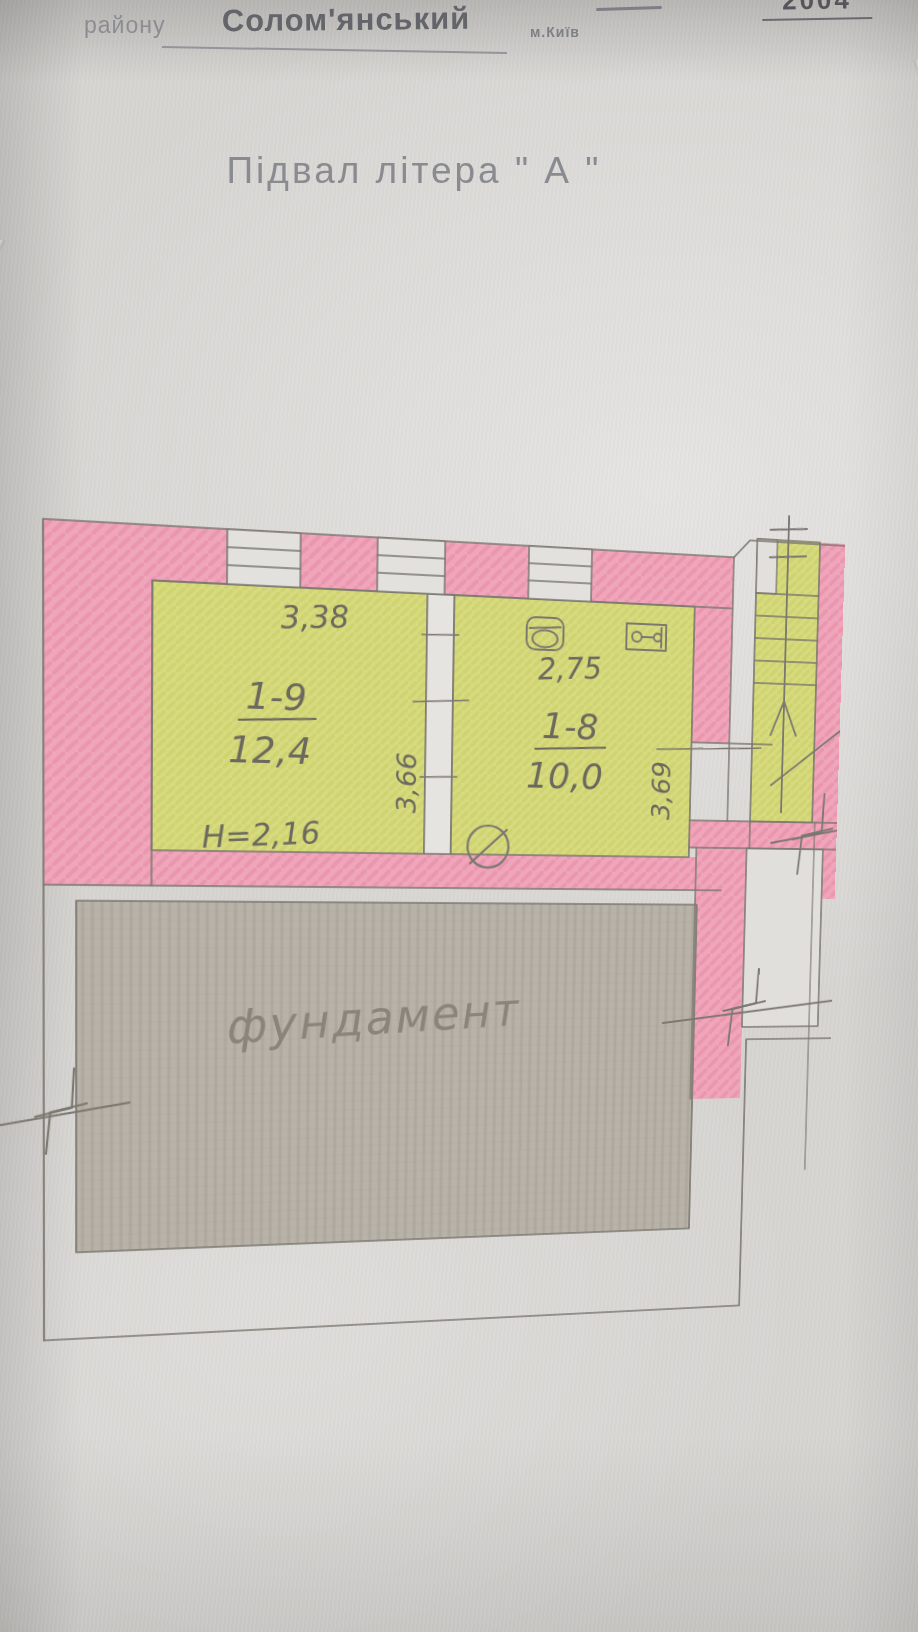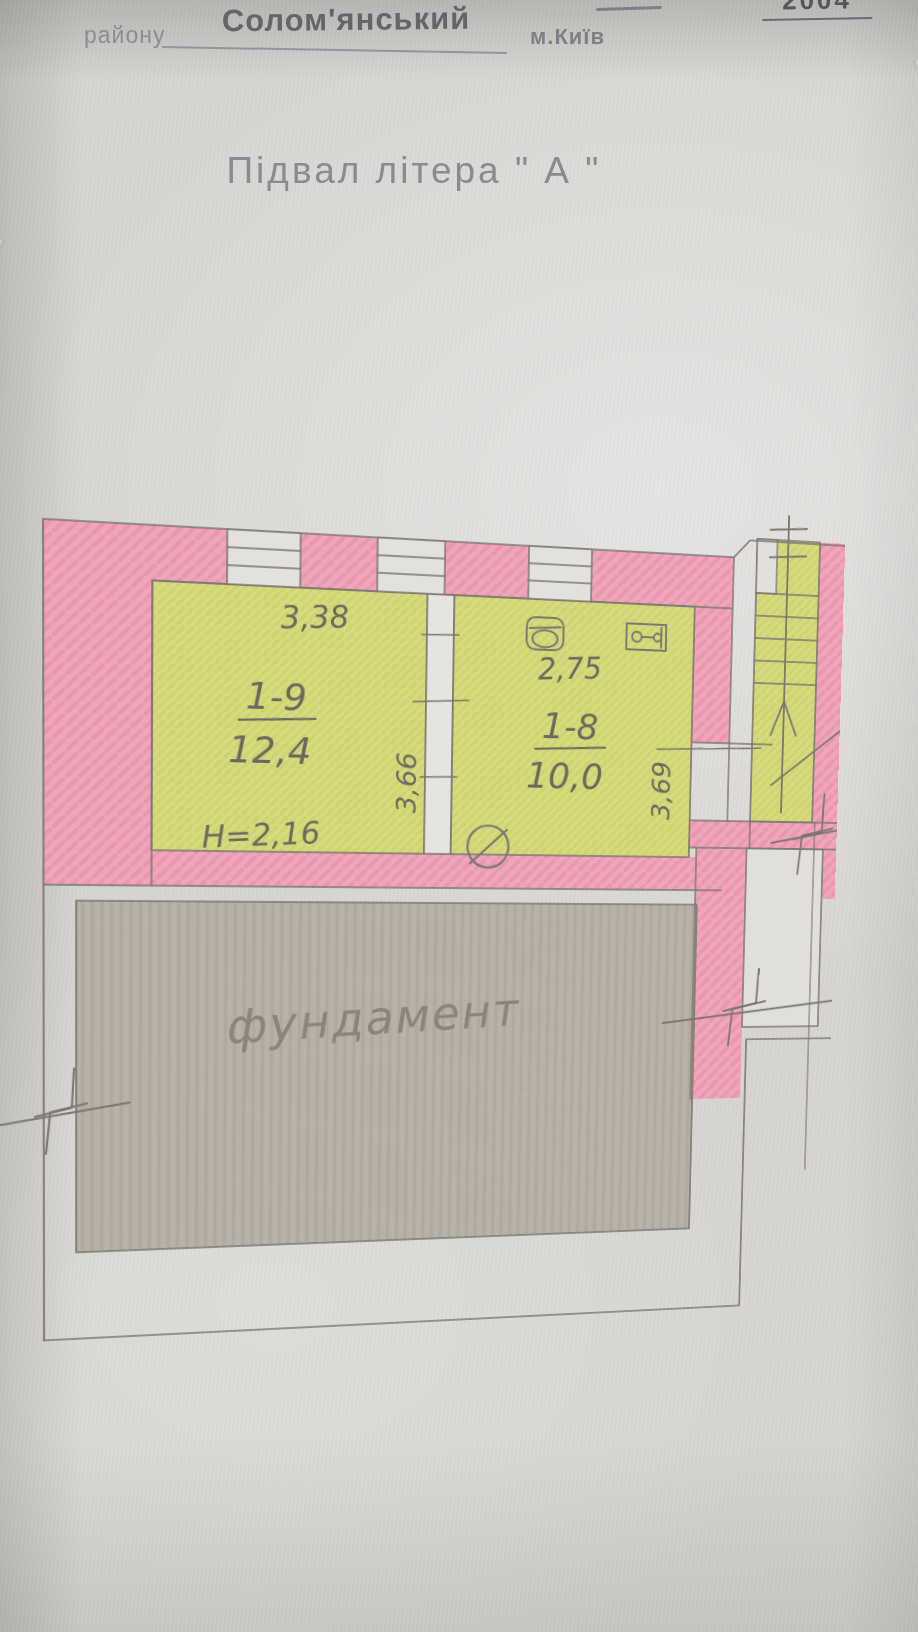--- a/index.html
+++ b/index.html
@@ -31,32 +31,32 @@
   .year-frag{
     position:absolute; top:-15px; left:762px; width:110px; text-align:center;
     font-size:26px; font-weight:bold; color:#55555c; letter-spacing:3px;
     border-bottom:2px solid #6a6a72; padding-bottom:2px; transform:rotate(-1deg);
   }
   .cut-line{
     position:absolute; top:7px; left:596px; width:66px; height:3px;
     background:#7e7e86; transform:rotate(-2deg); border-radius:2px;
   }
   .district-label{
-    position:absolute; left:84px; top:12px; font-size:23px; color:#8c8d92; letter-spacing:1px;margin-top:10px;
+    position:absolute; left:84px; top:12px; font-size:23px; color:#8c8d92; letter-spacing:1px;
   }
   .district-value{
     position:absolute; left:196px; top:2px; width:300px; text-align:center;
     font-size:31px; font-weight:600; color:#64656b; letter-spacing:1px; transform:rotate(-0.6deg);
     font-family:"Liberation Sans", sans-serif;
   }
   .district-underline{
     position:absolute; left:162px; top:49px; width:345px; height:2px; background:#94949a; transform:rotate(1deg);
   }
   .city-label{
-    position:absolute; left:530px; top:24px; font-size:22px; font-weight:bold; color:#7f8086; letter-spacing:1px;text-align:right;
+    position:absolute; left:530px; top:24px; font-size:14px; font-weight:bold; color:#7f8086; letter-spacing:1px;text-align:right;
   }
   .page-title{
     position:absolute; left:0; top:150px; width:828px; text-align:center;
     font-size:37px; color:#8a8b90; letter-spacing:3px; font-weight:500;
   }
 
   
   .plan-wrap{
     position:absolute; left:18px; top:486px; width:845px; height:850px;
     transform:perspective(1300px) rotateY(10deg) rotateX(-3deg) rotate(0.3deg);

